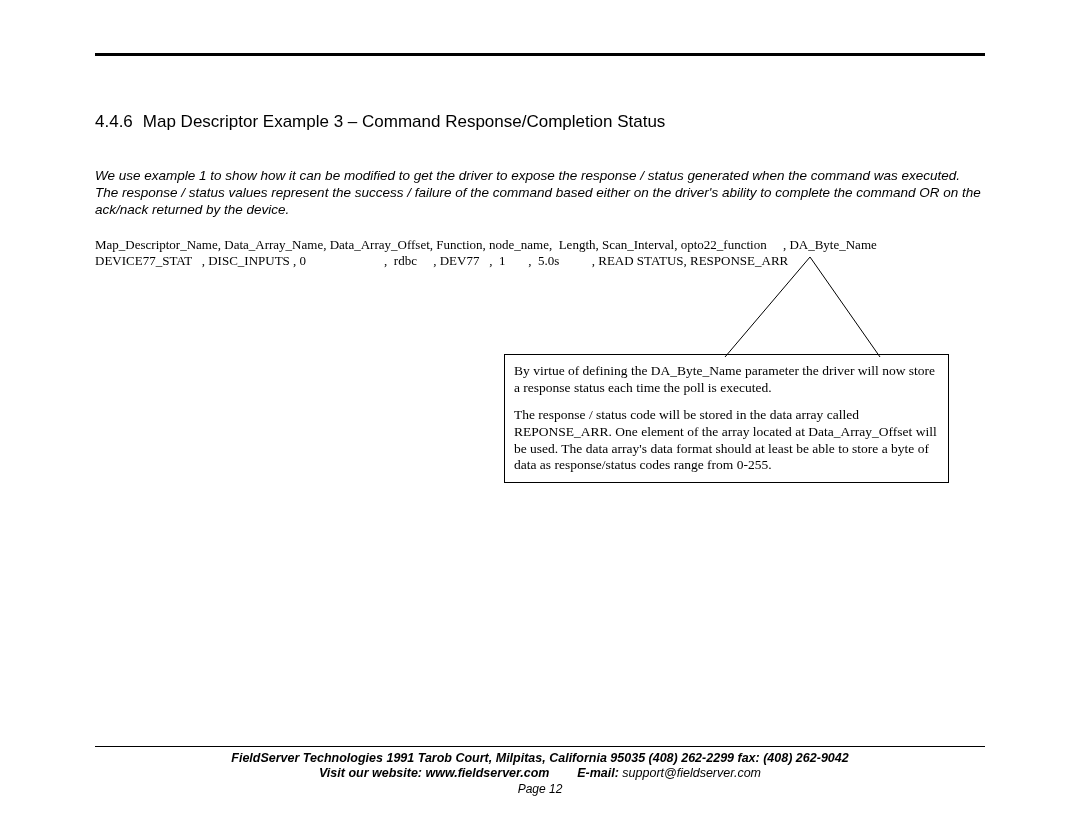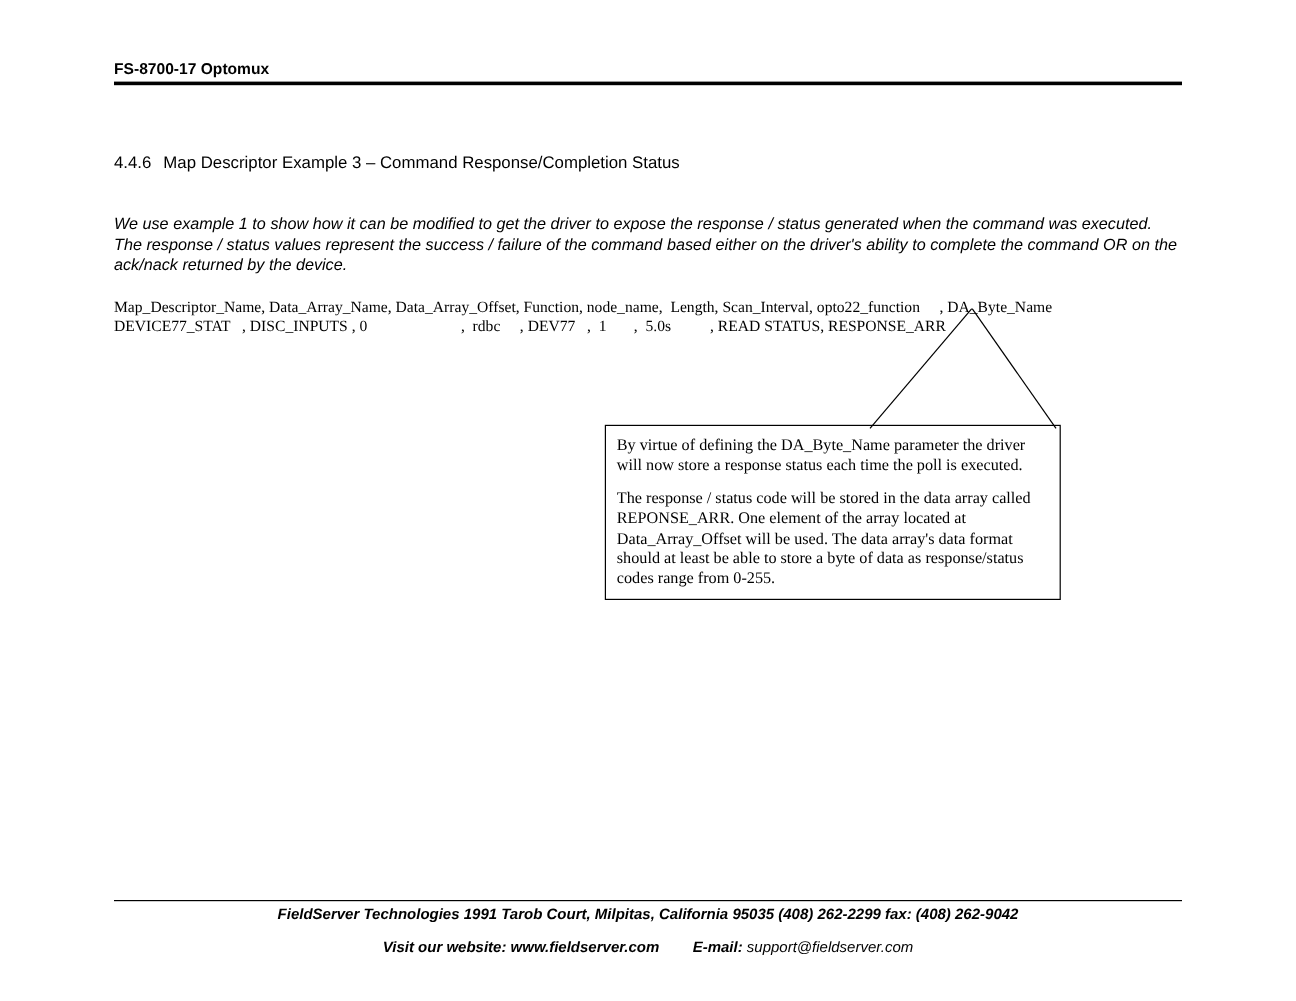--- a/index.html
+++ b/index.html
@@ -32,21 +32,21 @@
   }
   .header-right {
     width: 300px;
   }
   .thick-rule {
     border-top: 3px solid #000;
     margin-top: 1px;
     margin-bottom: 56px;
   }
   .section-heading {
-    font-size: 14px;
+    font-size: 17px;
     margin-bottom: 28px;
   }
   .section-num {
     margin-right: 10px;
   }
   .intro {
     font-style: italic;
     font-size: 13.5px;
     line-height: 1.25;
     margin-bottom: 18px;
@@ -63,21 +63,21 @@
     position: absolute;
     left: 720px;
     top: 257px;
     width: 180px;
     height: 105px;
   }
   .callout-box {
     position: absolute;
     left: 504px;
     top: 354px;
-    width: 380px;
+    width: 445px;
     border: 1px solid #000;
     padding: 8px 9px;
     font-family: "Times New Roman", Times, serif;
     font-size: 13.5px;
     line-height: 1.25;
     box-sizing: border-box;
   }
   .callout-box p { margin: 0 0 10px 0; }
   .callout-box p:last-child { margin-bottom: 0; }
   .footer {
@@ -87,30 +87,29 @@
     bottom: 38px;
     text-align: center;
     font-size: 12.5px;
     font-style: italic;
   }
   .footer-rule {
     border-top: 1px solid #000;
     margin-bottom: 4px;
   }
   .footer .bold { font-weight: bold; }
-  .footer-line2 { margin-top: 13px; }
+  .footer-line2 { margin-top: 1px; }
   .footer-page { margin-top: 2px; font-size: 12px; }
 </style>
 </head>
 <body>
 
 <div class="page">
 
   <div class="header-row">
-    <span class="header-left">FS-8700-17 Optomux</span>
   </div>
   <div class="thick-rule"></div>
 
   <div class="section-heading">
     <span class="section-num">4.4.6</span><span>Map Descriptor Example 3 – Command Response/Completion Status</span>
   </div>
 
   <div class="intro">We use example 1 to show how it can be modified to get the driver to expose the response / status generated when the command was executed. The response / status values represent the success / failure of the command based either on the driver's ability to complete the command OR on the ack/nack returned by the device.</div>
 
   <div class="table-wrap"><span>Map_Descriptor_Name,</span> <span>Data_Array_Name,</span> <span>Data_Array_Offset,</span> <span>Function,</span> <span>node_name,</span>  <span>Length,</span> <span>Scan_Interval,</span> <span>opto22_function</span>     <span>, DA_Byte_Name</span>
@@ -125,15 +124,16 @@
     <p>By virtue of defining the DA_Byte_Name parameter the driver will now store a response status each time the poll is executed.</p>
     <p>The response / status code will be stored in the data array called REPONSE_ARR. One element of the array located at Data_Array_Offset will be used. The data array's data format should at least be able to store a byte of data as response/status codes range from 0-255.</p>
   </div>
 
   <div class="footer">
     <div class="footer-rule"></div>
     <div class="bold">FieldServer Technologies 1991 Tarob Court, Milpitas, California 95035 (408) 262-2299 fax: (408) 262-9042</div>
     <div class="footer-line2">
       <span class="bold">Visit our website: www.fieldserver.com</span>&nbsp;&nbsp;&nbsp;&nbsp;&nbsp;&nbsp;&nbsp;&nbsp;<span class="bold">E-mail:</span><span>  support@fieldserver.com</span>
     </div>
+    <div class="footer-page">Page 12</div>
   </div>
 
 </div>
 
 </body></html>

